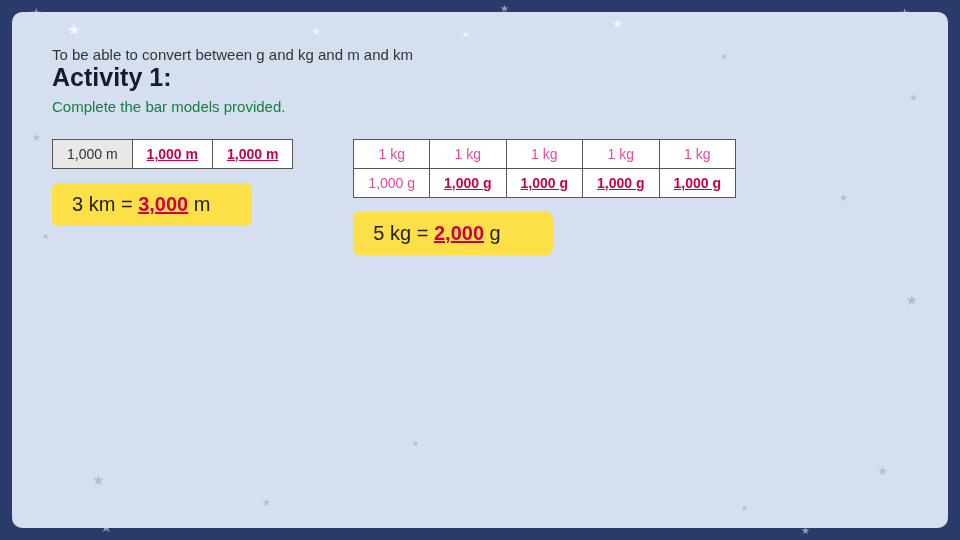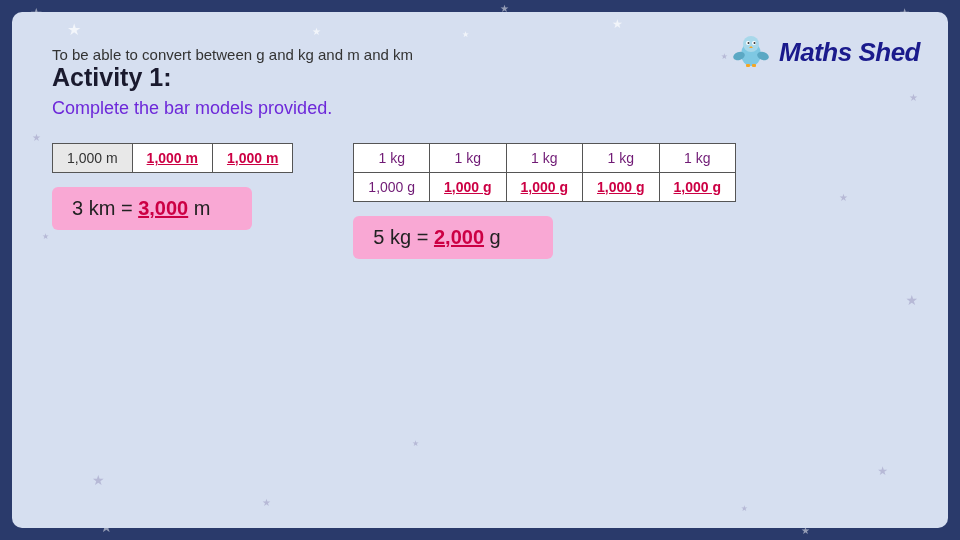--- a/index.html
+++ b/index.html
@@ -45,22 +45,22 @@
     }
 
     .activity-title {
       font-size: 25px;
       font-weight: bold;
       color: #1a1a2e;
       margin-bottom: 6px;
     }
 
     .activity-subtitle {
-      font-size: 18px;
-      color: #6d28d9;
+      font-size: 15px;
+      color: #15803d;
       margin-bottom: 24px;
     }
 
     .exercises-row {
       display: flex;
       gap: 60px;
       align-items: flex-start;
     }
 
     
@@ -74,37 +74,37 @@
     .bar-table {
       border-collapse: collapse;
     }
 
     .bar-table td {
       border: 1.5px solid #555;
       text-align: center;
       padding: 6px 14px;
       font-size: 14px;
       background: white;
-      color: #701a75;
+      color: #ec4899;
       min-width: 70px;
     }
 
     .bar-table td.highlight {
       color: #cc0044;
       font-weight: bold;
       text-decoration: underline;
     }
 
     .bar-table td.first-col {
       background: #e8e8e8;
       color: #333;
     }
 
     .result-box {
-      background: #f9a8d4;
+      background: #fde047;
       border-radius: 6px;
       padding: 10px 20px;
       font-size: 20px;
       color: #222;
       font-weight: normal;
       display: inline-block;
       min-width: 200px;
     }
 
     .result-box .answer {
@@ -186,43 +186,20 @@
   <span class="star star-7">★</span>
   <span class="star star-8">★</span>
   <span class="star star-9">★</span>
   <span class="star star-10">★</span>
   <span class="star star-11">★</span>
   <span class="star star-12">★</span>
   <span class="star star-13">★</span>
   <span class="star star-14">★</span>
   <span class="star star-15">★</span>
 
-  <div class="logo-area">
-
-    <svg class="logo-icon" viewBox="0 0 44 44" xmlns="http://www.w3.org/2000/svg">
-
-      <ellipse cx="22" cy="24" rx="10" ry="12" fill="#7ec8e3"></ellipse>
-
-      <ellipse cx="22" cy="14" rx="8" ry="8" fill="#a8d8ea"></ellipse>
-
-      <circle cx="19" cy="13" r="2" fill="white"></circle>
-      <circle cx="25" cy="13" r="2" fill="white"></circle>
-      <circle cx="19.5" cy="13" r="1" fill="#333"></circle>
-      <circle cx="25.5" cy="13" r="1" fill="#333"></circle>
-
-      <polygon points="22,16 20,18 24,18" fill="#f5a623"></polygon>
-
-      <ellipse cx="10" cy="26" rx="6" ry="4" fill="#5ba8c4" transform="rotate(-20 10 26)"></ellipse>
-      <ellipse cx="34" cy="26" rx="6" ry="4" fill="#5ba8c4" transform="rotate(20 34 26)"></ellipse>
-
-      <rect x="17" y="34" width="4" height="3" rx="1" fill="#f5a623"></rect>
-      <rect x="23" y="34" width="4" height="3" rx="1" fill="#f5a623"></rect>
-    </svg>
-    <span class="logo-text">Maths Shed</span>
-  </div>
 
   <div class="content-area">
 
     <p class="objective">To be able to convert between g and kg and m and km</p>
 
     <h1 class="activity-title">Activity 1:</h1>
     <p class="activity-subtitle">Complete the bar models provided.</p>
 
     <div class="exercises-row">
 

